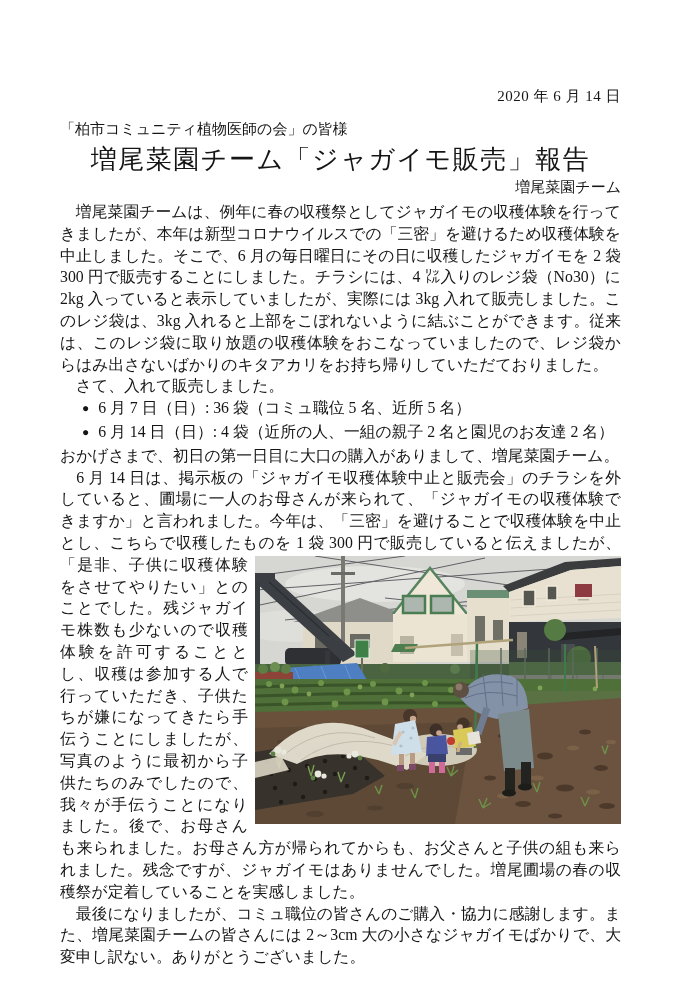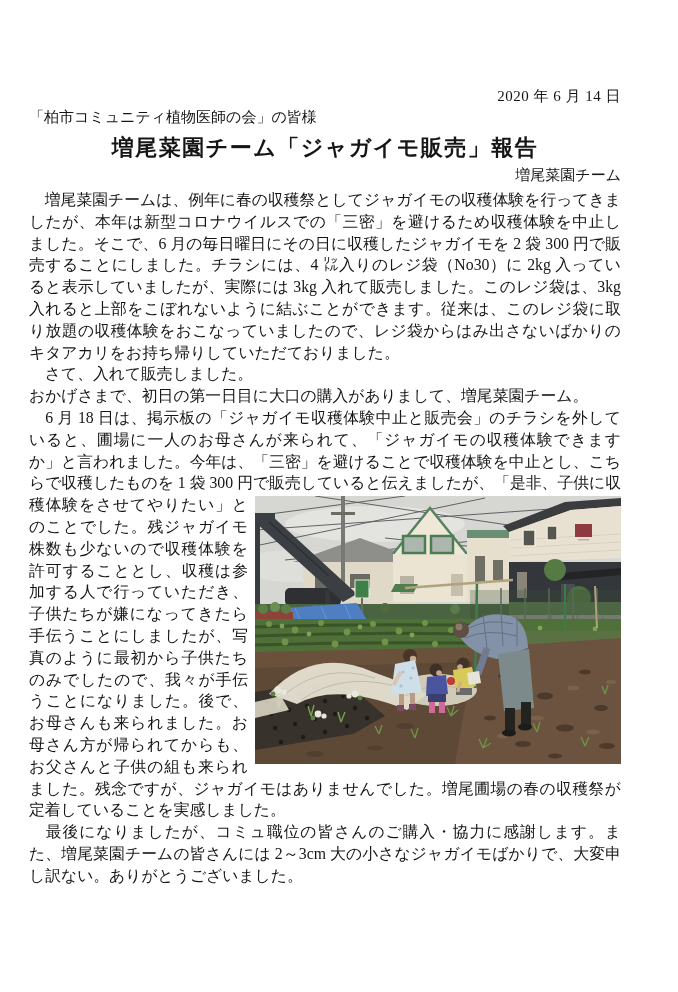--- a/index.html
+++ b/index.html
@@ -2,24 +2,24 @@
 <html lang="ja"><head>
 <meta charset="utf-8">
 <style>
   * { margin:0; padding:0; box-sizing:border-box; }
   html,body { background:#ffffff; }
   body {
     width:678px; height:992px; overflow:hidden;
     font-family:"Liberation Serif","DejaVu Serif",serif;
     color:#151515;
   }
-  .page { width:678px; height:992px; padding:86px 57px 0 29px; }
+  .page { width:678px; height:992px; padding:86px 57px 0 60px; }
   .date-line { font-size:15px; line-height:20px; text-align:right; letter-spacing:.5px; }
-  .recipient-line { font-size:15px; line-height:22px; margin-top:0; }
-  .doc-title { font-size:22px; font-weight:700; line-height:30px; text-align:center; margin-top:5px; letter-spacing:1.5px; }
+  .recipient-line { font-size:15px; line-height:22px; margin-top:12px; }
+  .doc-title { font-size:26px; font-weight:400; line-height:30px; text-align:center; margin-top:5px; letter-spacing:1.5px; }
   .author-line { font-size:15px; line-height:22px; text-align:right; margin-top:1px;font-family:Liberation Serif, serif; }
   .doc-body { margin-top:3px; font-size:15.8px; line-height:21.8px; text-align:justify; }
   .doc-body p { text-align:justify; }
   ul.sales-list { list-style:none; }
   .sales-list li { padding-left:22px; }
   .bullet { font-size:12px; margin-right:9px; position:relative; top:-1px; }
   .photo-float { float:right; width:366px; height:268px; margin:2px 0 4px 7px; }
   .photo-float svg { display:block; width:366px; height:268px; }
 </style>
 </head>
@@ -34,24 +34,28 @@
   <h1 class="doc-title">増尾菜園チーム「ジャガイモ販売」報告</h1>
 
   <div class="author-line">増尾菜園チーム</div>
 
   <div class="doc-body">
 
     <p>　増尾菜園チームは、例年に春の収穫祭としてジャガイモの収穫体験を行ってきましたが、本年は新型コロナウイルスでの「三密」を避けるため収穫体験を中止しました。そこで、6 月の毎日曜日にその日に収穫したジャガイモを 2 袋 300 円で販売することにしました。チラシには、4 ㍑入りのレジ袋（No30）に 2kg 入っていると表示していましたが、実際には 3kg 入れて販売しました。このレジ袋は、3kg 入れると上部をこぼれないように結ぶことができます。従来は、このレジ袋に取り放題の収穫体験をおこなっていましたので、レジ袋からはみ出さないばかりのキタアカリをお持ち帰りしていただておりました。</p>
 
     <p>　さて、入れて販売しました。</p>
 
+    <ul class="sales-list">
+      <li><span class="bullet">●</span><span>6 月 7 日（日）: 36 袋（コミュ職位 5 名、近所 5 名）</span></li>
+      <li><span class="bullet">●</span><span>6 月 14 日（日）: 4 袋（近所の人、一組の親子 2 名と園児のお友達 2 名）</span></li>
+    </ul>
 
     <p>おかげさまで、初日の第一日目に大口の購入がありまして、増尾菜園チーム。</p>
 
-    <p><span>　6 月 18 日は、掲示板の「ジャガイモ収穫体験中止と販売会」のチラシを外していると、圃場に一人のお母さんが来られて、「ジャガイモの収穫体験できますか」と言われました。今年は、「三密」を避けることで収穫体験を中止とし、こちらで収穫したものを 1 袋 300 円で販売していると伝えましたが、「是非、子供</span><span class="photo-float">
+    <p><span>　6 月 14 日は、掲示板の「ジャガイモ収穫体験中止と販売会」のチラシを外していると、圃場に一人のお母さんが来られて、「ジャガイモの収穫体験できますか」と言われました。今年は、「三密」を避けることで収穫体験を中止とし、こちらで収穫したものを 1 袋 300 円で販売していると伝えましたが、「是非、子供</span><span class="photo-float">
           <svg viewBox="0 0 366 268" aria-hidden="true">
 
       <rect x="0" y="0" width="366" height="124" fill="#d6d6d2"></rect>
       <ellipse cx="120" cy="28" rx="90" ry="18" fill="#e3e3df"></ellipse>
       <ellipse cx="40" cy="70" rx="60" ry="16" fill="#dededa"></ellipse>
 
       <g stroke="#4c4c52" stroke-width="1" opacity="0.85" fill="none">
         <path d="M0,34 L366,8"></path>
               <path d="M0,50 L230,2"></path>
               <path d="M30,64 L366,30"></path>

